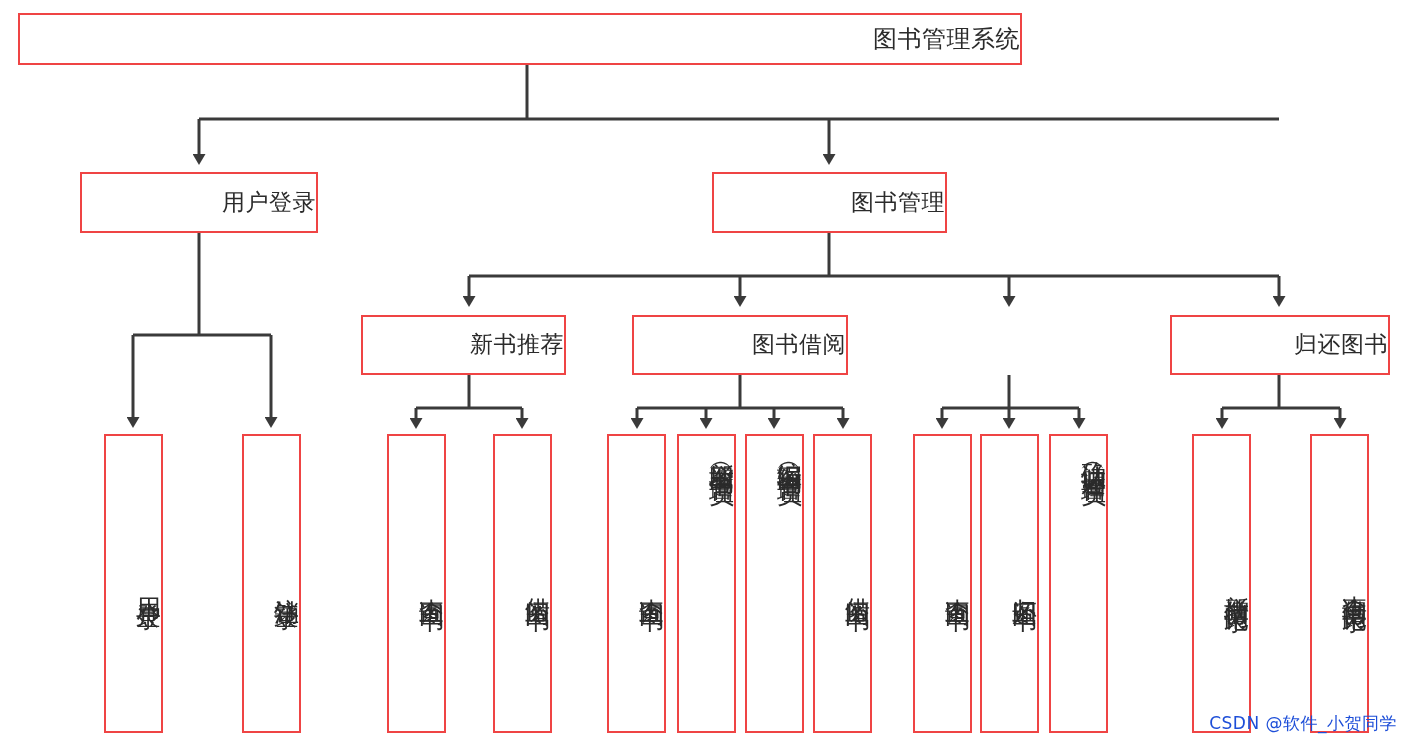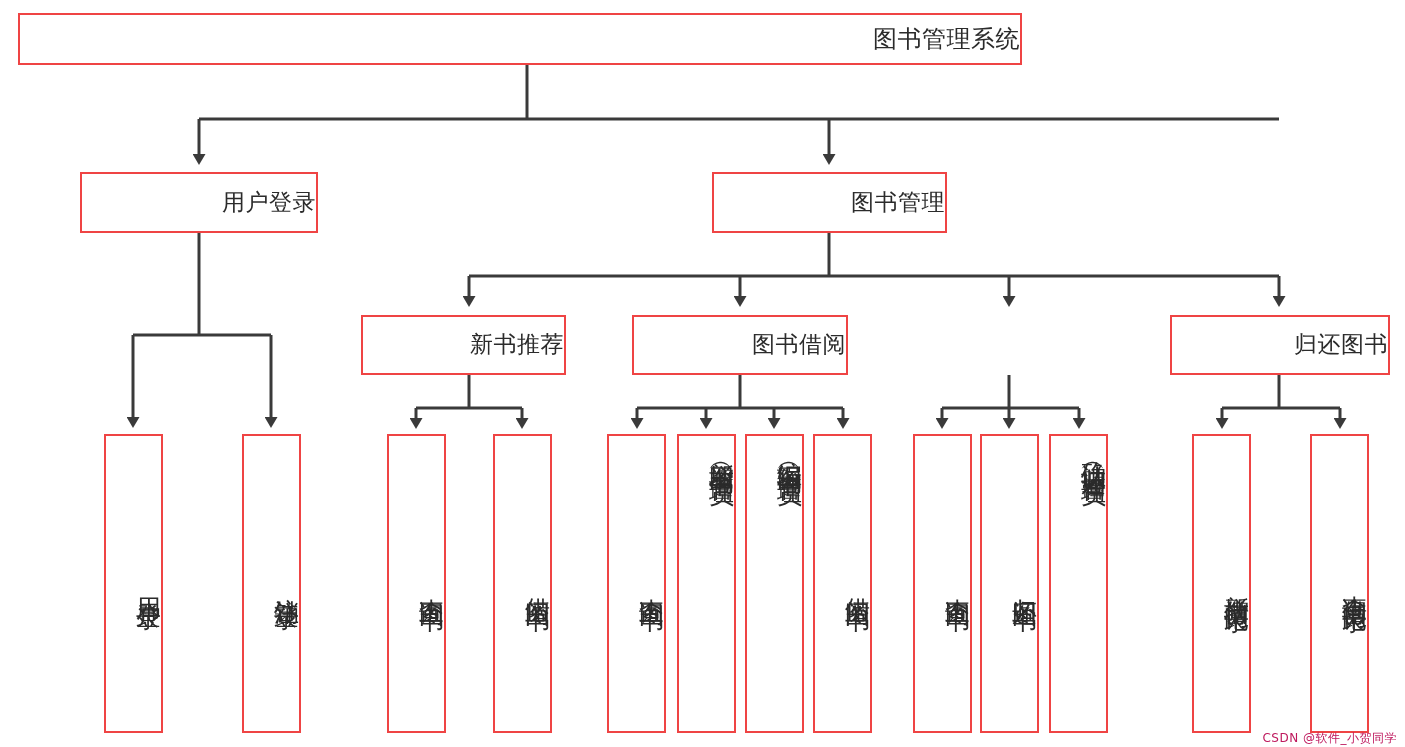--- a/index.html
+++ b/index.html
@@ -63,23 +63,23 @@
     white-space: nowrap;
   }
   
   .node.v.mid {
     align-items: center;
     padding-top: 0;
   }
   #watermark {
     position: absolute;
     right: 8px;
-    bottom: 0;
-    font-size: 12px;
-    color: #be185d;
+    bottom: 12px;
+    font-size: 17px;
+    color: #1d4ed8;
     white-space: nowrap;
     letter-spacing: 0.5px;
   }
 </style>
 </head>
 <body>
 
 <div id="canvas">
 
   <svg id="edges" viewBox="0 0 1405 747">

